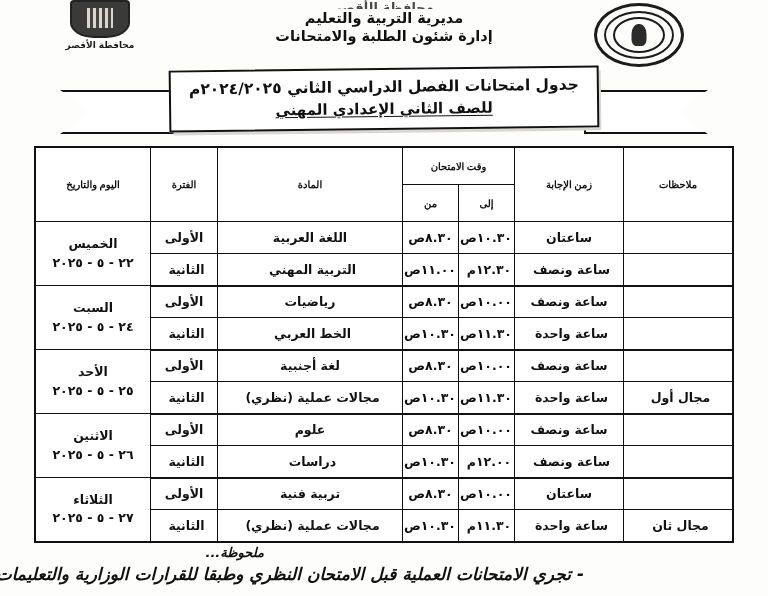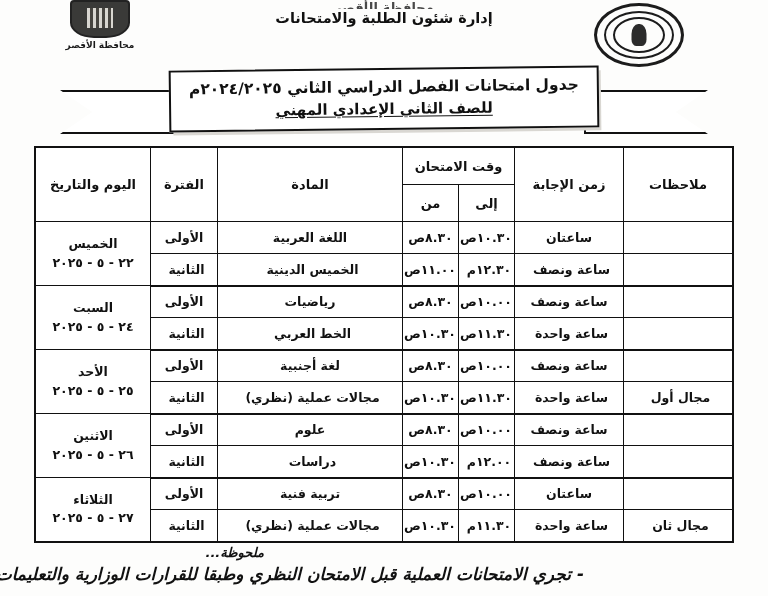--- a/index.html
+++ b/index.html
@@ -172,22 +172,23 @@
   table.sched th, table.sched td {
     border: 1.4px solid #111;
     text-align: center;
     vertical-align: middle;
     font-size: 12.5px;
     font-weight: bold;
     padding: 3px 2px;
     color: #111;
   }
   table.sched thead th {
-    font-size: 13px;
+    font-size: 10px;
     height: 30px;
+    font-family: Liberation Serif, serif;
   }
   th.th-notes  { width: 104px; }
   th.th-dur    { width: 104px; }
   th.th-to     { width: 96px; margin-top: 38px; }
   th.th-from   { width: 92px; }
   th.th-subj   { width: 180px; }
   th.th-period { width: 62px; }
   th.th-day    { width: 110px; }
 
   .wide-head { height: 28px; }
@@ -229,20 +230,21 @@
   }
   .foot-dash { margin-left: 6px; }
 </style>
 </head>
 <body>
 
 <div class="header">
 
   <div class="header-center">
     <div class="hdr-line clipped">محافظة الأقصر</div>
+    <div class="hdr-line">مديرية التربية والتعليم</div>
     <div class="hdr-line">إدارة شئون الطلبة والامتحانات</div>
   </div>
 
   <div class="seal-left">
     <div class="seal-ellipse"></div>
     <div class="seal-ellipse e2"></div>
     <div class="seal-ellipse e3"></div>
     <div class="seal-fig"></div>
   </div>
 
@@ -288,21 +290,21 @@
           <td class="c-day" rowspan="2">
             <span class="dname">الخميس</span>
             <span class="ddate">٢٢ - ٥ - ٢٠٢٥</span>
           </td>
         </tr>
         <tr class="band-end">
           <td class="c-note"></td>
           <td class="c-dur">ساعة ونصف</td>
           <td class="c-time">١٢.٣٠م</td>
           <td class="c-time">١١.٠٠ص</td>
-          <td class="c-subj">الخميس الدينية</td>
+          <td class="c-subj">التربية المهني</td>
           <td class="c-period">الثانية</td>
         </tr>
         <tr>
           <td class="c-note"></td>
           <td class="c-dur">ساعة ونصف</td>
           <td class="c-time">١٠.٠٠ص</td>
           <td class="c-time">٨.٣٠ص</td>
           <td class="c-subj">رياضيات</td>
           <td class="c-period">الأولى</td>
           <td class="c-day" rowspan="2">

